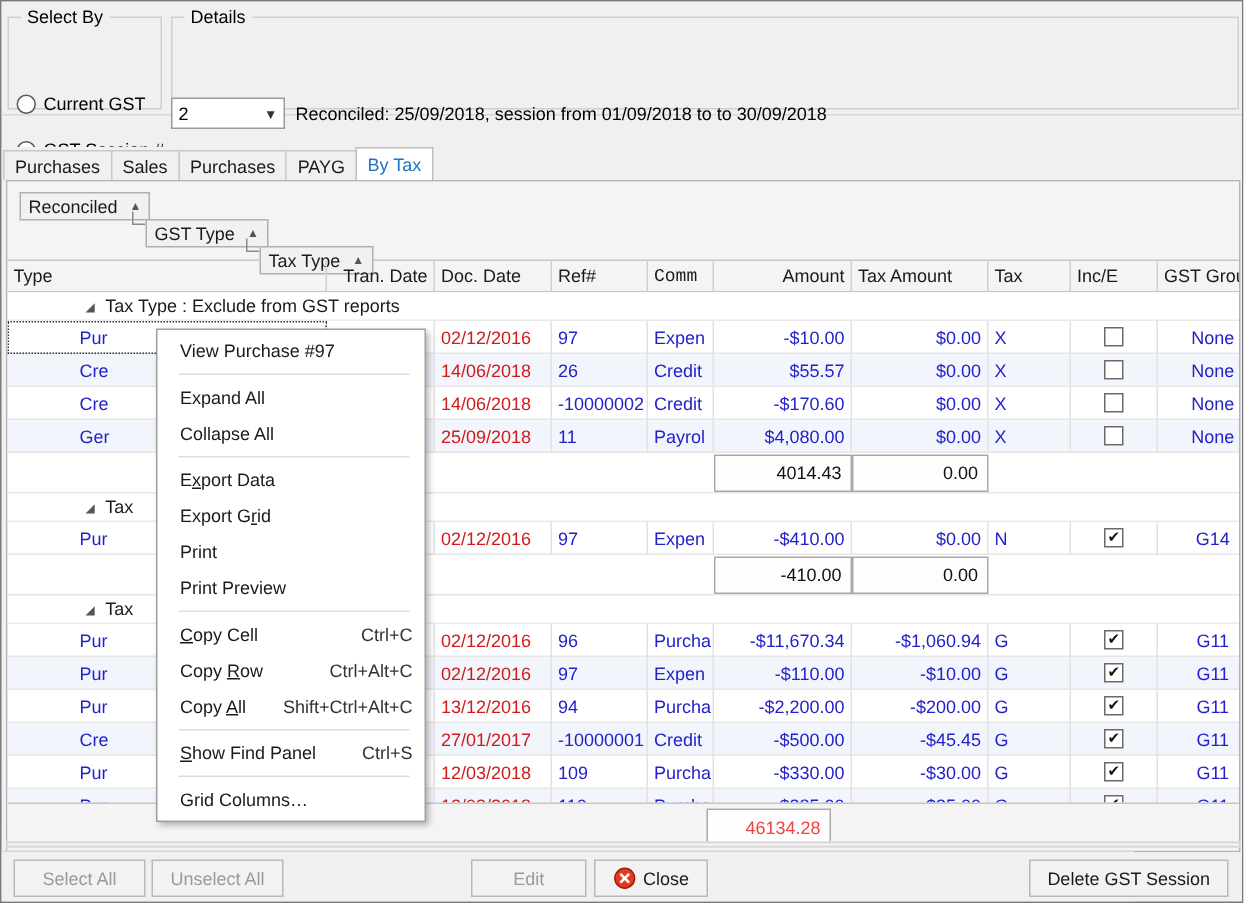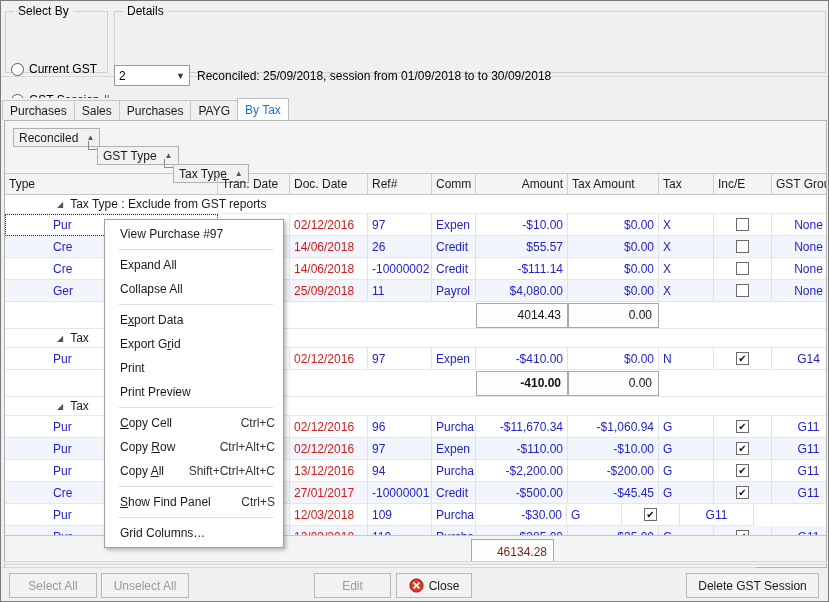--- a/index.html
+++ b/index.html
@@ -243,21 +243,21 @@
     width: 821px; height: 32px;
     background: #f4f4f4;
     border-top: 1px solid #c6c6c6;
     display: flex; align-items: center;
   }
   .gt-box {
     position: absolute; left: 466px; top: 3px;
     width: 83px; height: 25px;
     border: 1px solid #a9a9a9; background: #fdfdfd;
     display: flex; align-items: center; justify-content: flex-end;
-    padding-right: 6px; font-size: 12px; color: #7f1d1d;
+    padding-right: 6px; font-size: 12px; color: #ef4444;
   }
 
   
   .ctxmenu {
     position: absolute;
     left: 103px; top: 218px;
     width: 180px;
     background: #ffffff;
     border: 1px solid #a0a0a0;
     box-shadow: 2px 2px 4px rgba(0,0,0,0.28);
@@ -355,31 +355,31 @@
       <div class="gchip" style="left:168px; top:43px;">
         <span>Tax Type</span>
         <span class="sortarrow">▲</span>
       </div>
     </div>
 
     <div class="hdr">
       <div class="hc" style="width:213px;">
         <span>Type</span>
       </div>
-      <div class="hc" style="width:72px;">
+      <div class="hc" style="width:72px;justify-content:flex-end;">
         <span>Tran. Date</span>
       </div>
       <div class="hc" style="width:78px;gap:20px;">
         <span>Doc. Date</span>
         <span class="carat">▲</span>
       </div>
       <div class="hc" style="width:64px;">
         <span>Ref#</span>
       </div>
-      <div class="hc" style="width:44px;">
+      <div class="hc" style="width:44px;font-family:Liberation Mono, monospace;">
         <span>Comm</span>
       </div>
       <div class="hc num" style="width:92px;">
         <span>Amount</span>
       </div>
       <div class="hc" style="width:91px;">
         <span>Tax Amount</span>
       </div>
       <div class="hc" style="width:55px;">
         <span>Tax</span>
@@ -426,21 +426,21 @@
             <span class="chk"></span>
           </div>
           <div class="cell ctr blue" style="width: 74px;">None</div>
         </div>
         <div class="row">
           <div class="cell blue" style="width: 213px; padding-left: 48px;">Cre</div>
           <div class="cell black" style="width: 72px;"></div>
           <div class="cell red" style="width: 78px;">14/06/2018</div>
           <div class="cell blue" style="width: 64px;">-10000002</div>
           <div class="cell blue" style="width: 44px;">Credit</div>
-          <div class="cell num blue" style="width: 92px;">-$111.14</div>
+          <div class="cell num blue" style="width: 92px;">-$170.60</div>
           <div class="cell num blue" style="width: 91px;">$0.00</div>
           <div class="cell blue" style="width: 55px;">X</div>
           <div class="cell ctr" style="width: 58px;">
             <span class="chk"></span>
           </div>
           <div class="cell ctr blue" style="width: 74px;">None</div>
         </div>
         <div class="row alt">
           <div class="cell blue" style="width: 213px; padding-left: 48px;">Ger</div>
           <div class="cell black" style="width: 72px;"></div>
@@ -478,21 +478,21 @@
           <div class="cell num blue" style="width: 92px;">-$410.00</div>
           <div class="cell num blue" style="width: 91px;">$0.00</div>
           <div class="cell blue" style="width: 55px;">N</div>
           <div class="cell ctr" style="width: 58px;">
             <span class="chk">✔</span>
           </div>
           <div class="cell ctr blue" style="width: 74px;">G14</div>
         </div>
         <div class="sumrow">
           <div class="sumcell" style="width: 471px;"></div>
-          <div class="sumcell" style="width: 92px; font-weight: bold;">
+          <div class="sumcell" style="width: 92px;">
             <div class="sumbox">-410.00</div>
           </div>
           <div class="sumcell" style="width: 91px;">
             <div class="sumbox">0.00</div>
           </div>
           <div class="sumcell" style="width: 227px;"></div>
         </div>
         <div class="grouprow">
           <span class="tri">◢</span>
           <span>Tax</span>
@@ -552,20 +552,21 @@
             <span class="chk">✔</span>
           </div>
           <div class="cell ctr blue" style="width: 74px;">G11</div>
         </div>
         <div class="row">
           <div class="cell blue" style="width: 213px; padding-left: 48px;">Pur</div>
           <div class="cell black" style="width: 72px;"></div>
           <div class="cell red" style="width: 78px;">12/03/2018</div>
           <div class="cell blue" style="width: 64px;">109</div>
           <div class="cell blue" style="width: 44px;">Purcha</div>
+          <div class="cell num blue" style="width: 92px;">-$330.00</div>
           <div class="cell num blue" style="width: 91px;">-$30.00</div>
           <div class="cell blue" style="width: 55px;">G</div>
           <div class="cell ctr" style="width: 58px;">
             <span class="chk">✔</span>
           </div>
           <div class="cell ctr blue" style="width: 74px;">G11</div>
         </div>
         <div class="row alt">
           <div class="cell blue" style="width: 213px; padding-left: 48px;">Pur</div>
           <div class="cell black" style="width: 72px;"></div>

